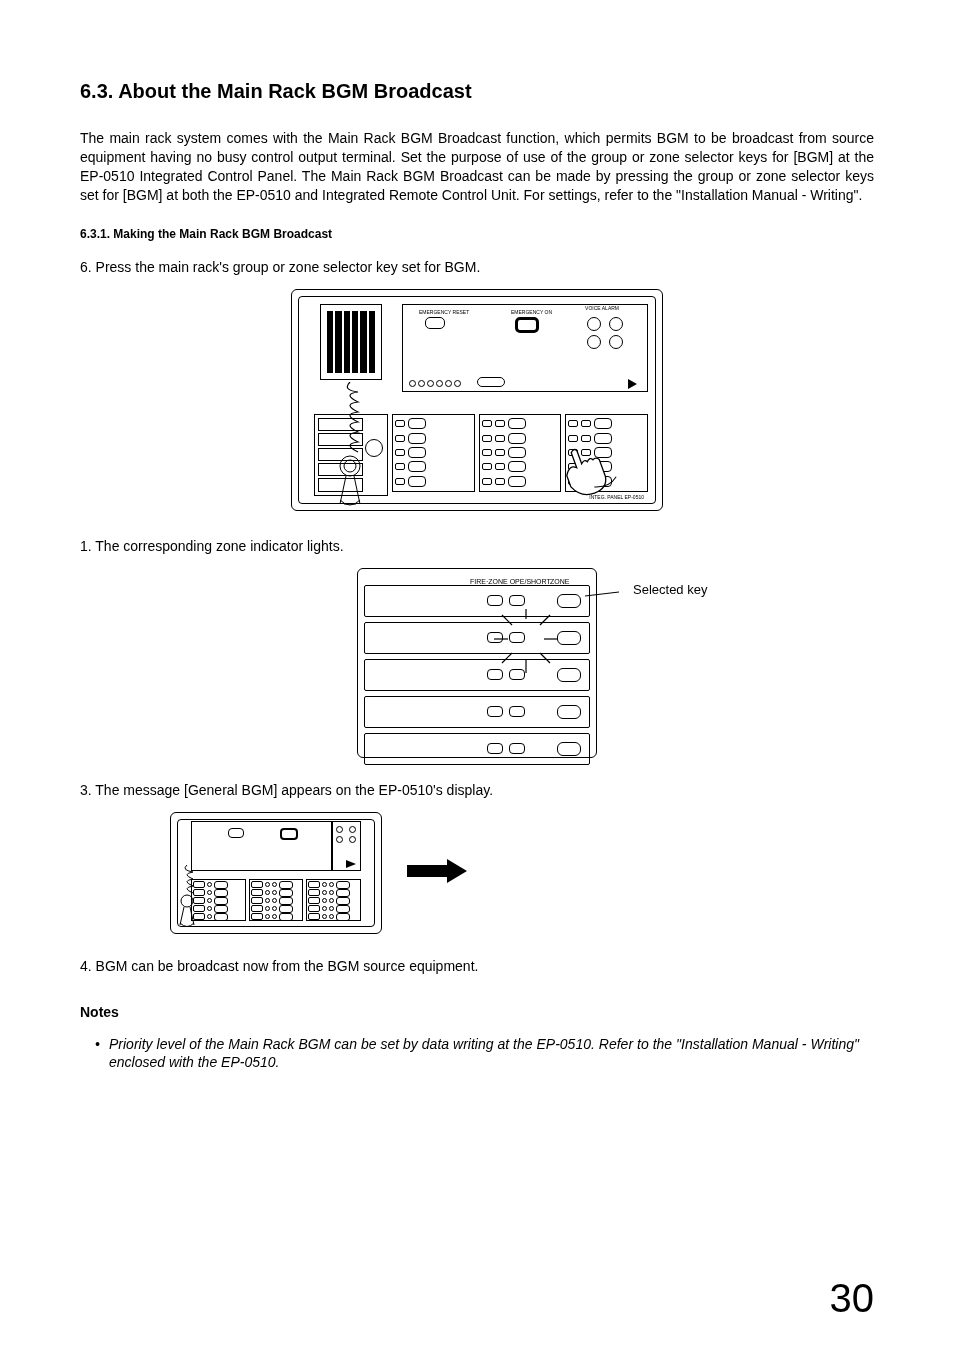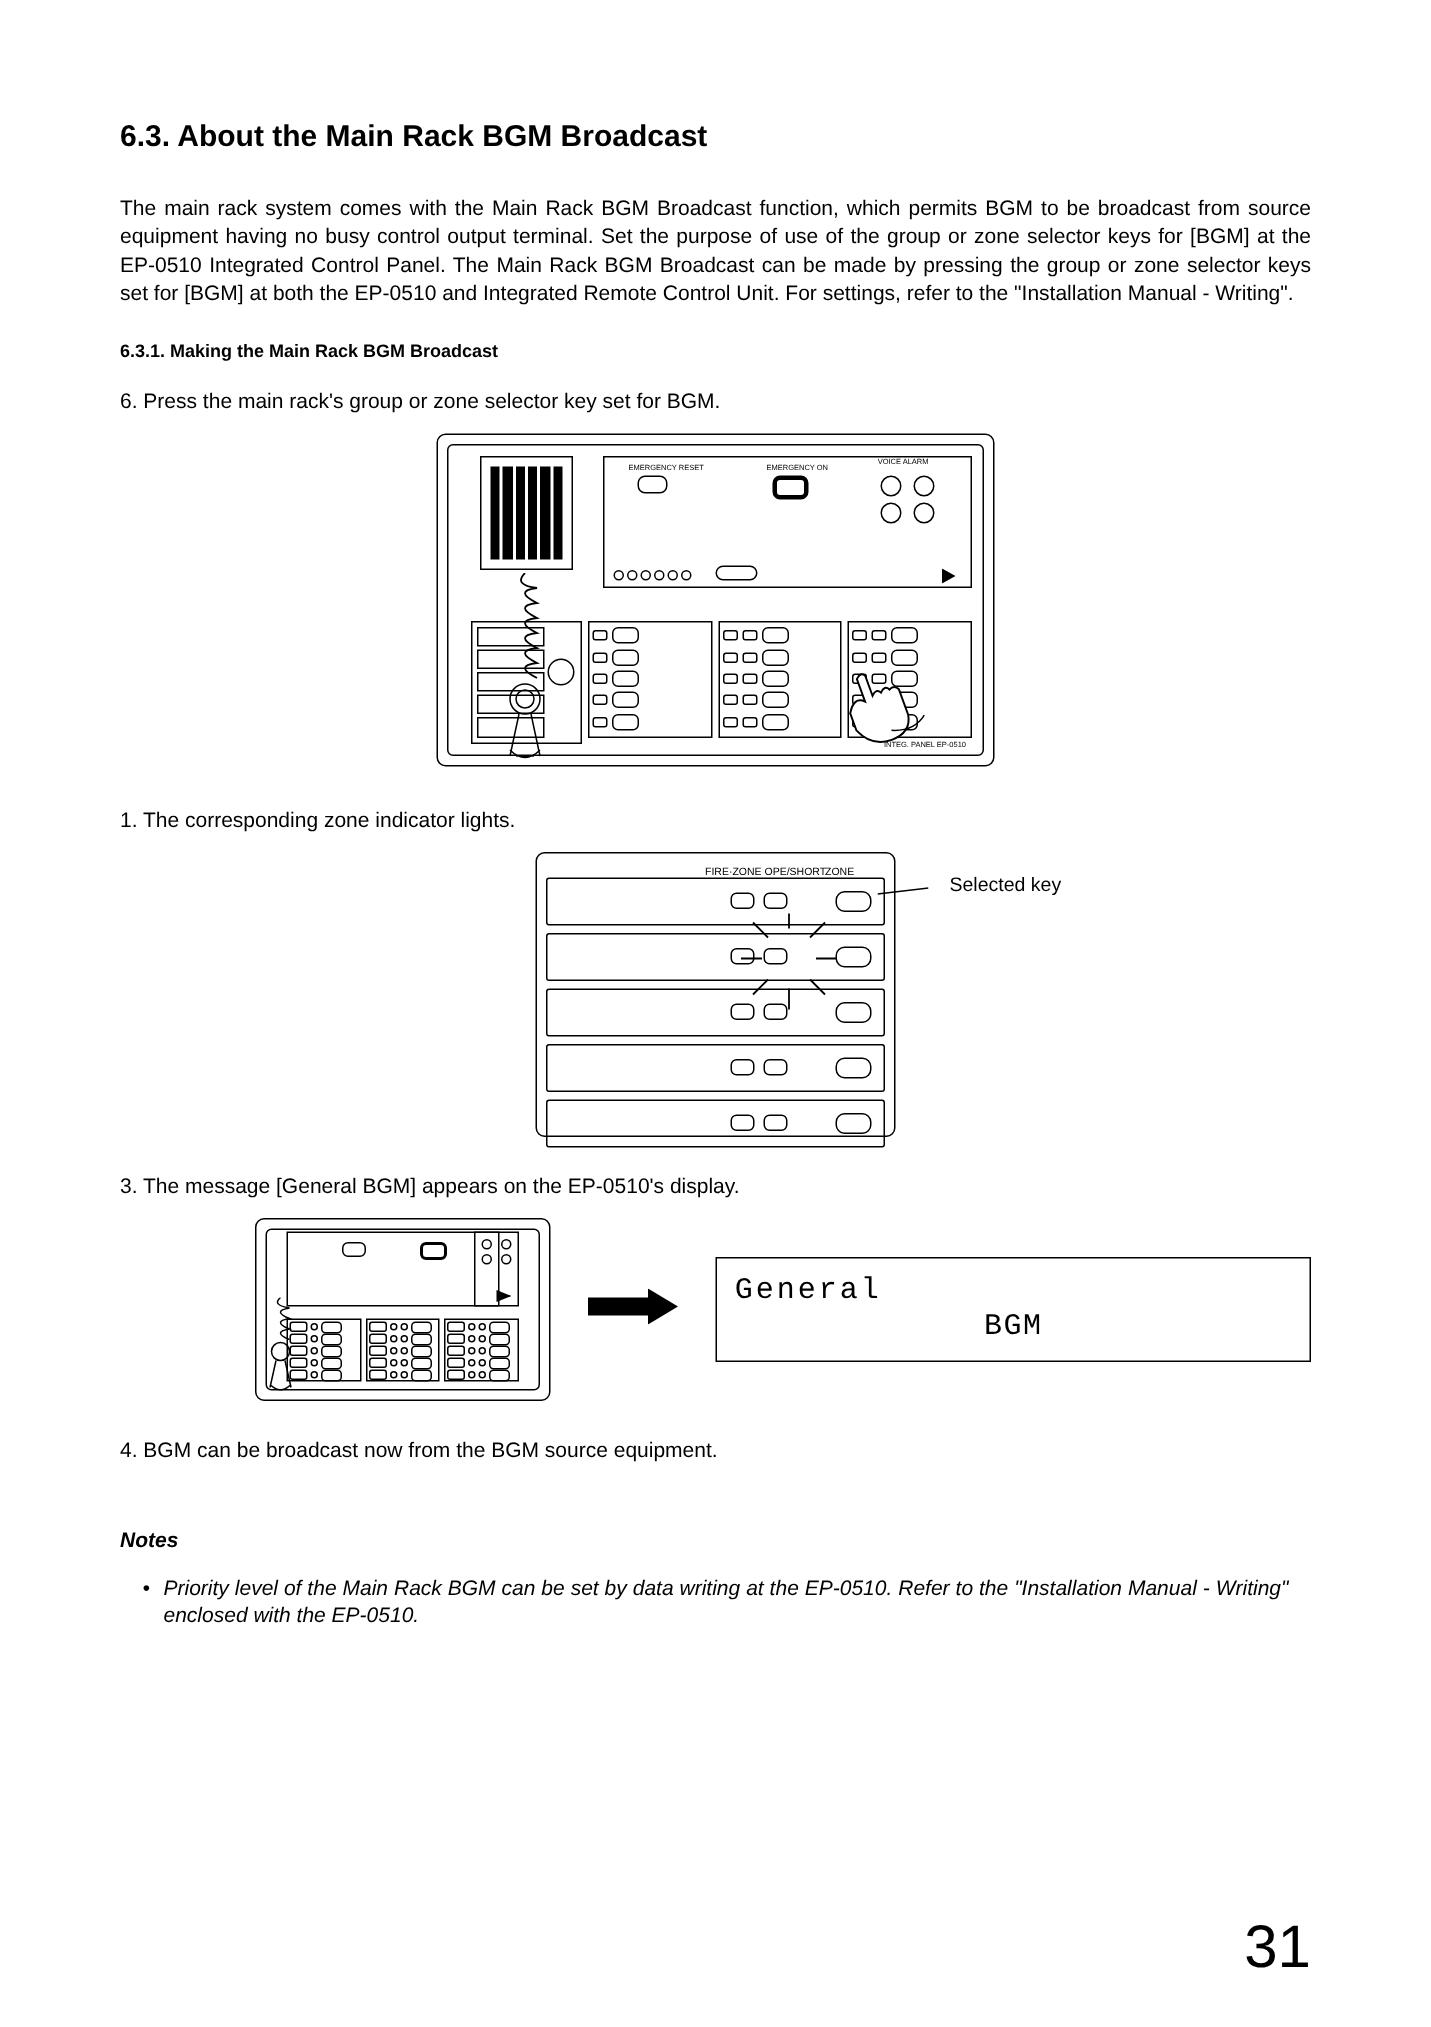--- a/index.html
+++ b/index.html
@@ -65,22 +65,21 @@
   .lcd-line2 {
     text-align: center;
     letter-spacing: 1px;
   }
   .arrow-right {
     display: inline-block;
     margin: 0 25px;
   }
   .notes-heading {
     font-weight: bold;
-    margin-top: 44px;
-    font-style: italic;
+    margin-top: 30px;
   }
   .notes-list {
     margin: 15px;
     padding-left: 14px;
     list-style: none;
     font-style: italic;
   }
   .notes-list li {
     position: relative;
     padding-left: 0;
@@ -530,26 +529,22 @@
       </div>
     </div>
   </div>
 
   <span class="arrow-right">
     <svg width="60" height="24" viewBox="0 0 60 24">
       <polygon points="0,6 40,6 40,0 60,12 40,24 40,18 0,18" fill="#000"></polygon>
     </svg>
   </span>
 
-  <div class="lcd-box">
-    <div>General</div>
-    <div class="lcd-line2">BGM</div>
-  </div>
 </div>
 
 <p class="step">4. BGM can be broadcast now from the BGM source equipment.</p>
 
 <p class="notes-heading">Notes</p>
 <ul class="notes-list">
   <li>Priority level of the Main Rack BGM can be set by data writing at the EP-0510. Refer to the "Installation Manual - Writing" enclosed with the EP-0510.</li>
 </ul>
 
-<div class="page-number">31</div>
+<div class="page-number">30</div>
 
 </body></html>

